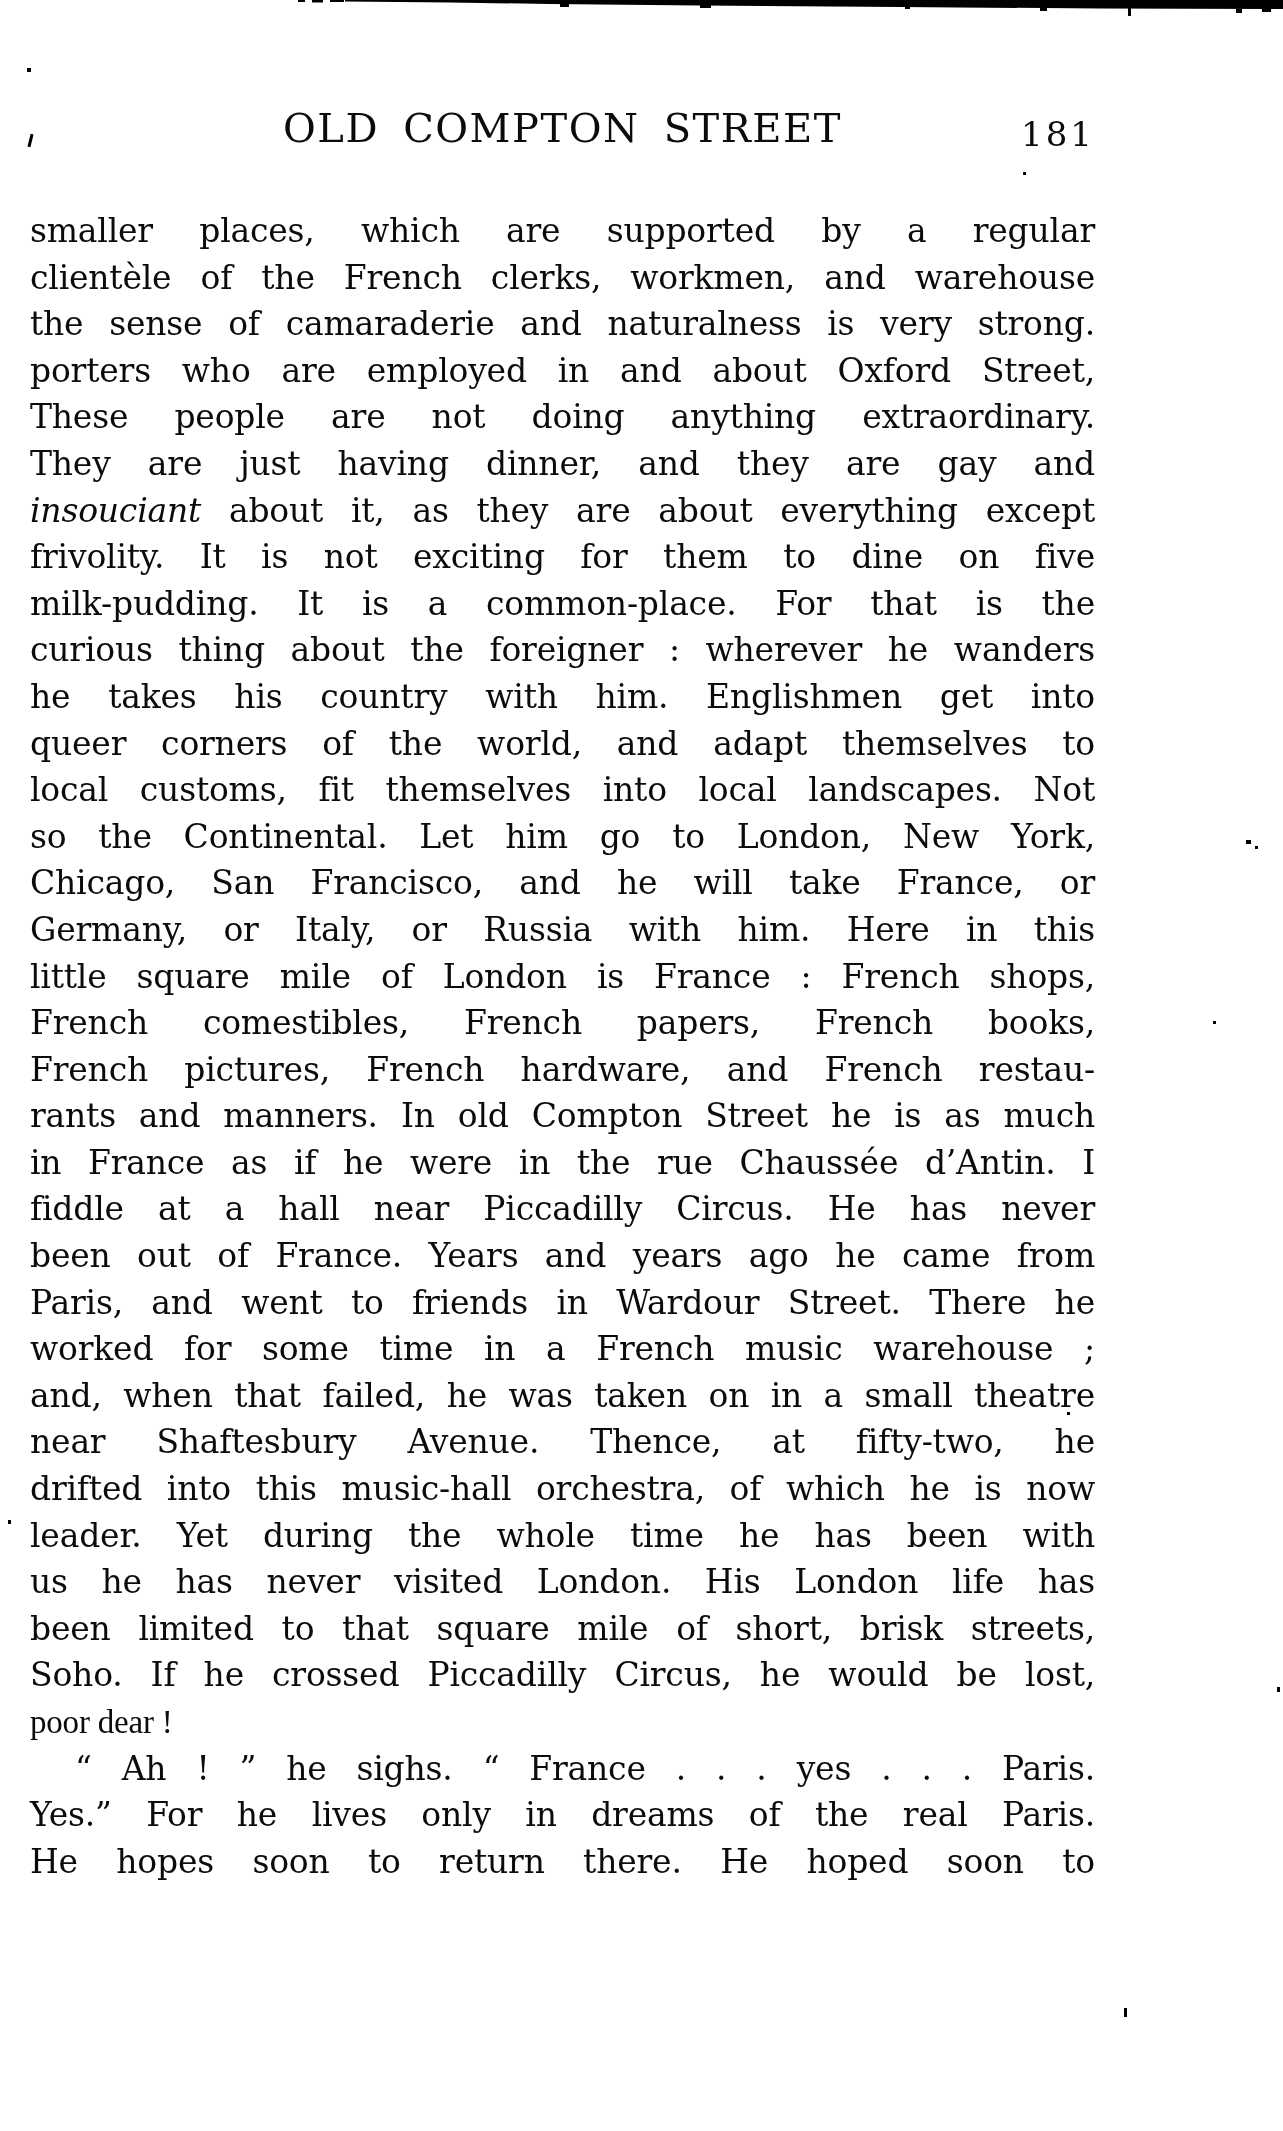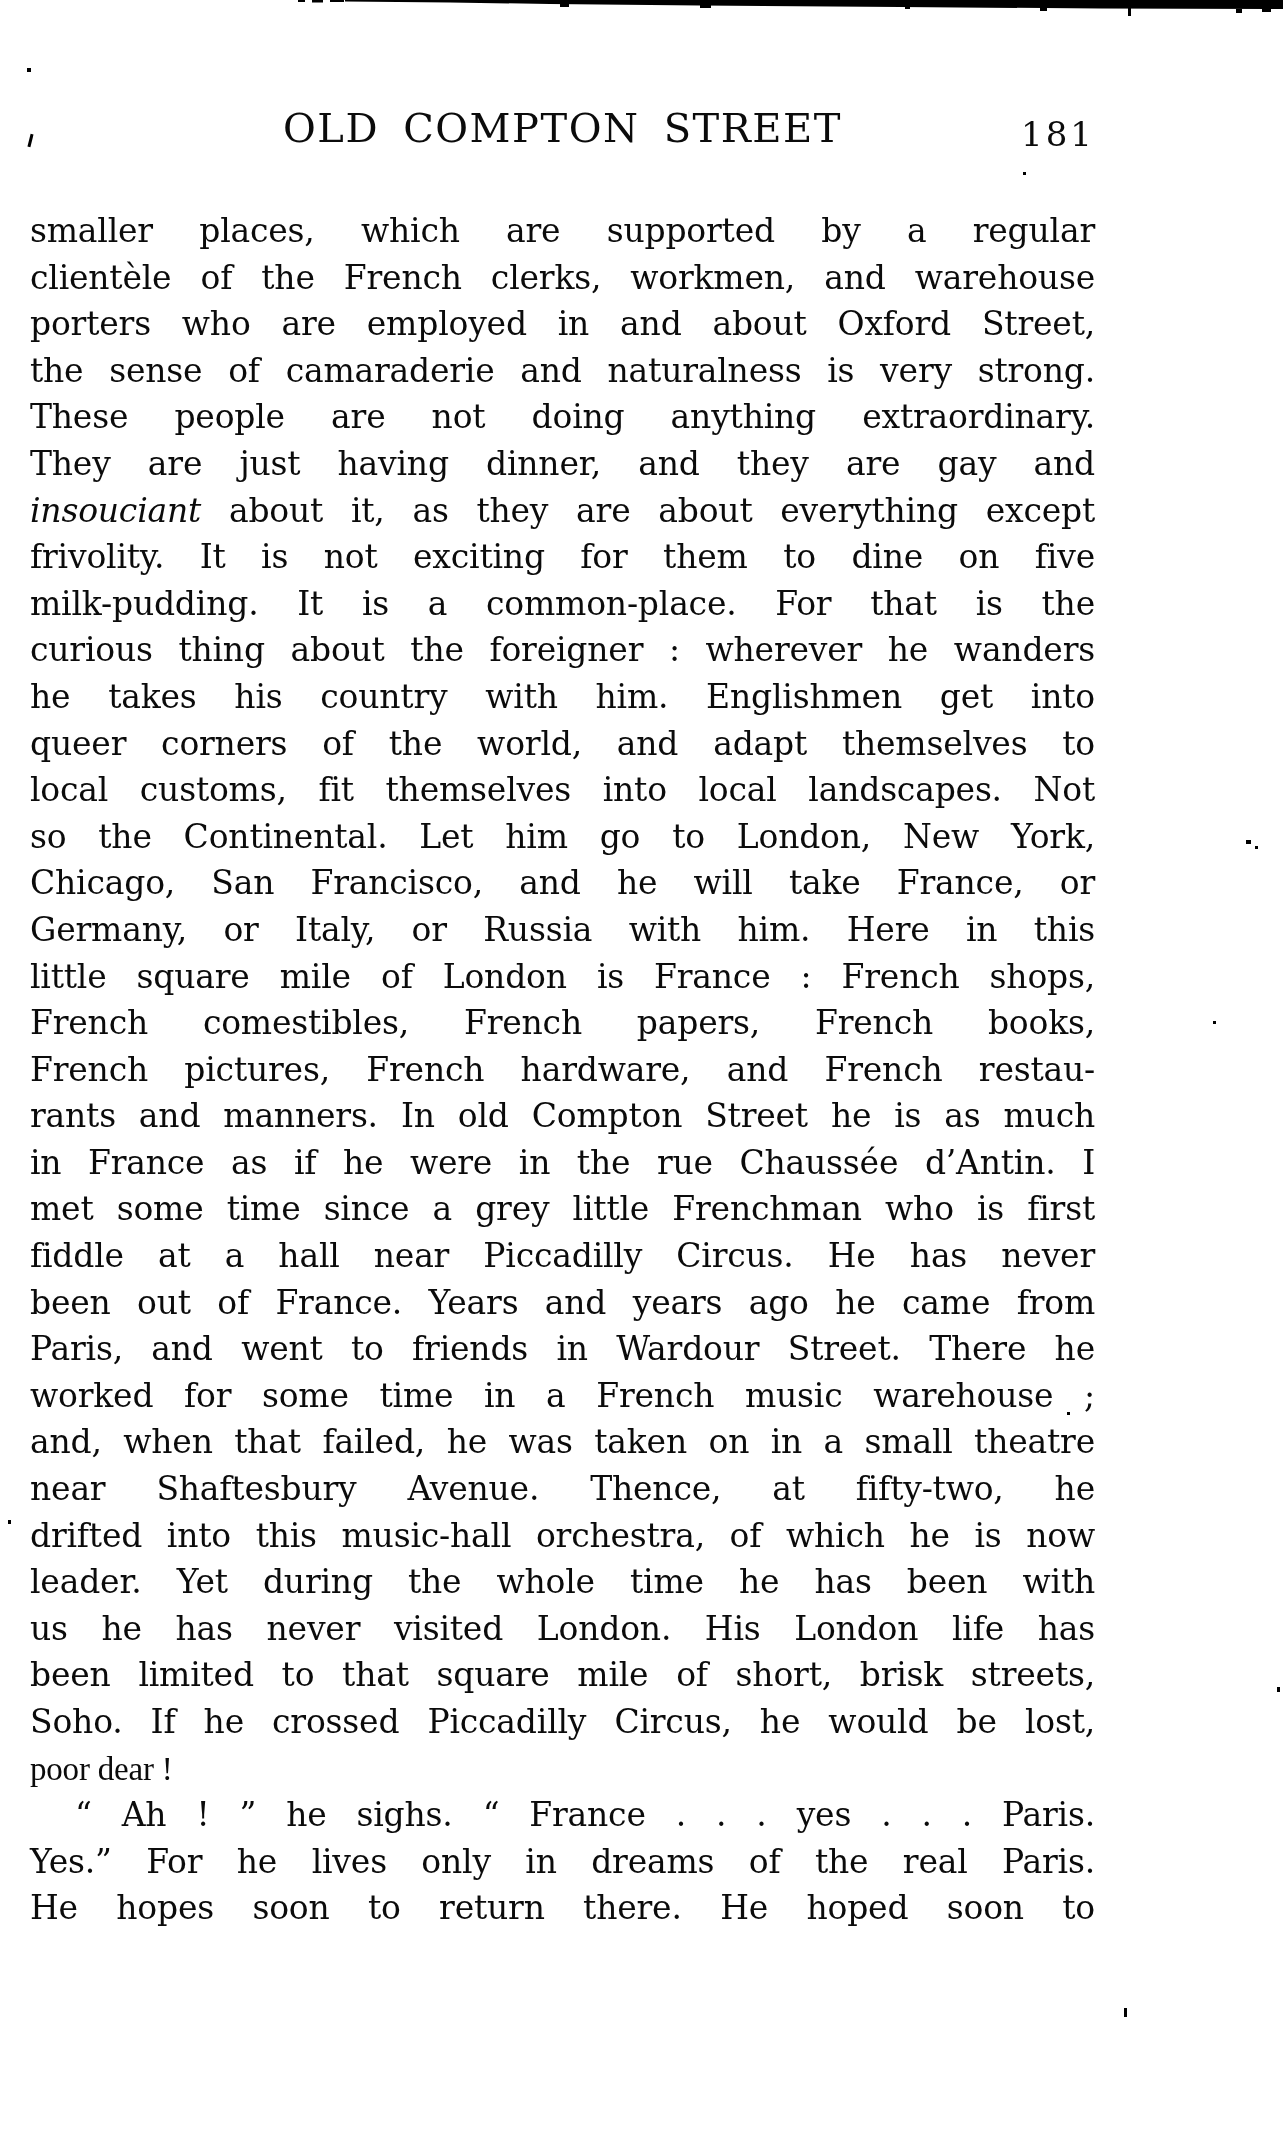--- a/index.html
+++ b/index.html
@@ -72,40 +72,39 @@
   <div class="artifact" style="left:1277px;top:1687px;width:3px;height:5px;"></div>
   <div class="artifact" style="left:8px;top:1520px;width:3px;height:4px;"></div>
   <div class="artifact" style="left:1124px;top:2008px;width:3px;height:9px;"></div>
 
   <div class="content">
     <div class="running-head">OLD COMPTON STREET</div>
     <div class="page-num">181</div>
     <div class="text-block">
         <div class="line"><span>smaller places, which are supported by a regular</span></div>
         <div class="line"><span>clientèle of the French clerks, workmen, and warehouse</span></div>
+        <div class="line"><span>the sense of camaraderie and naturalness is very strong.</span></div>
         <div class="line"><span>porters who are employed in and about Oxford Street,</span></div>
-        <div class="line"><span>the sense of camaraderie and naturalness is very strong.</span></div>
         <div class="line"><span>These people are not doing anything extraordinary.</span></div>
         <div class="line"><span>They are just having dinner, and they are gay and</span></div>
         <div class="line"><span class="it">insouciant</span><span> about it, as they are about everything except</span></div>
         <div class="line"><span>frivolity. It is not exciting for them to dine on five</span></div>
         <div class="line"><span>milk-pudding. It is a common-place. For that is the</span></div>
         <div class="line"><span>curious thing about the foreigner : wherever he wanders</span></div>
         <div class="line"><span>he takes his country with him. Englishmen get into</span></div>
         <div class="line"><span>queer corners of the world, and adapt themselves to</span></div>
         <div class="line"><span>local customs, fit themselves into local landscapes. Not</span></div>
         <div class="line"><span>so the Continental. Let him go to London, New York,</span></div>
         <div class="line"><span>Chicago, San Francisco, and he will take France, or</span></div>
         <div class="line"><span>Germany, or Italy, or Russia with him. Here in this</span></div>
         <div class="line"><span>little square mile of London is France : French shops,</span></div>
         <div class="line"><span>French comestibles, French papers, French books,</span></div>
         <div class="line"><span>French pictures, French hardware, and French restau-</span></div>
         <div class="line"><span>rants and manners. In old Compton Street he is as much</span></div>
         <div class="line"><span>in France as if he were in the rue Chaussée d’Antin. I</span></div>
-        <div class="line"><span>met some time since a grey little Frenchman who is first</span></div>
         <div class="line"><span>fiddle at a hall near Piccadilly Circus. He has never</span></div>
         <div class="line"><span>been out of France. Years and years ago he came from</span></div>
         <div class="line"><span>Paris, and went to friends in Wardour Street. There he</span></div>
         <div class="line"><span>worked for some time in a French music warehouse ;</span></div>
         <div class="line"><span>and, when that failed, he was taken on in a small theatre</span></div>
         <div class="line"><span>near Shaftesbury Avenue. Thence, at fifty-two, he</span></div>
         <div class="line"><span>drifted into this music-hall orchestra, of which he is now</span></div>
         <div class="line"><span>leader. Yet during the whole time he has been with</span></div>
         <div class="line"><span>us he has never visited London. His London life has</span></div>
         <div class="line"><span>been limited to that square mile of short, brisk streets,</span></div>

